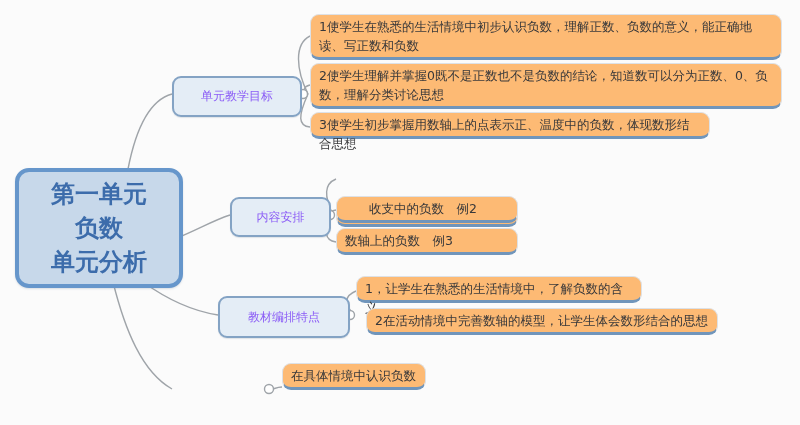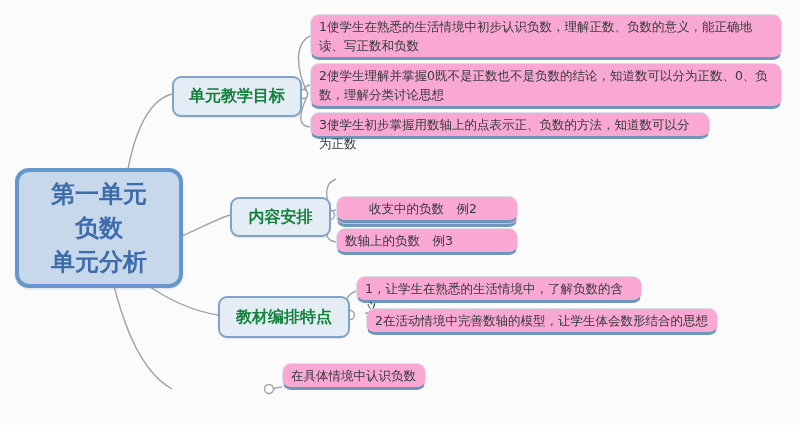--- a/index.html
+++ b/index.html
@@ -22,32 +22,32 @@
     box-shadow:0 1px 2px rgba(120,140,160,.25);
     text-align:center;
   }
 
   .branch-node{
     position:absolute;
     background:#e4edf6;
     border:2px solid #84a3c4;
     border-radius:9px;
     display:flex;justify-content:center;align-items:center;
-    color:#15803d;font-weight:bold;font-size:16px;
+    color:#8b5cf6;font-weight:normal;font-size:12px;
     box-shadow:0 1px 1px rgba(120,140,160,.2);
     white-space:nowrap;
   }
   #branch-0{left:172px;top:76px;width:126px;height:37px;}
   #branch-1{left:230px;top:197px;width:97px;height:36px;}
   #branch-2{left:218px;top:296px;width:128px;height:38px;}
   #branch-3{left:172px;top:370px;width:95px;height:38px;}
 
   .leaf-node{
     position:absolute;
-    background:#f9a8d4;
+    background:#fdba74;
     border:1px solid #dde1e6;
     border-bottom:3px solid #7095bb;
     border-radius:9px;
     color:#38383a;font-size:12.5px;line-height:19px;
     padding:2px 8px 1px 8px;
     box-sizing:border-box;
   }
   #leaf-0-0{left:310px;top:14px;width:472px;height:46px;}
   #leaf-0-1{left:310px;top:63px;width:472px;height:46px;}
   #leaf-0-2{left:310px;top:112px;width:400px;height:27px;}
@@ -94,21 +94,21 @@
     <div>负数</div>
     <div>单元分析</div>
   </div>
 
   <div class="branch-node" id="branch-0">单元教学目标</div>
   <div class="branch-node" id="branch-1">内容安排</div>
   <div class="branch-node" id="branch-2">教材编排特点</div>
 
   <div class="leaf-node" id="leaf-0-0">1使学生在熟悉的生活情境中初步认识负数，理解正数、负数的意义，能正确地读、写正数和负数</div>
   <div class="leaf-node" id="leaf-0-1">2使学生理解并掌握0既不是正数也不是负数的结论，知道数可以分为正数、0、负数，理解分类讨论思想</div>
-  <div class="leaf-node" id="leaf-0-2">3使学生初步掌握用数轴上的点表示正、负数的方法，知道数可以分为正数</div>
+  <div class="leaf-node" id="leaf-0-2">3使学生初步掌握用数轴上的点表示正、温度中的负数，体现数形结合思想</div>
 
   <div class="leaf-node" id="leaf-1-0">温度中的负数　例1</div>
   <div class="leaf-node" id="leaf-1-1">收支中的负数　例2</div>
   <div class="leaf-node" id="leaf-1-2">数轴上的负数　例3</div>
 
   <div class="leaf-node" id="leaf-2-0">1，让学生在熟悉的生活情境中，了解负数的含义</div>
   <div class="leaf-node" id="leaf-2-1">2在活动情境中完善数轴的模型，让学生体会数形结合的思想</div>
 
   <div class="leaf-node" id="leaf-3-0">在具体情境中认识负数</div>
 

